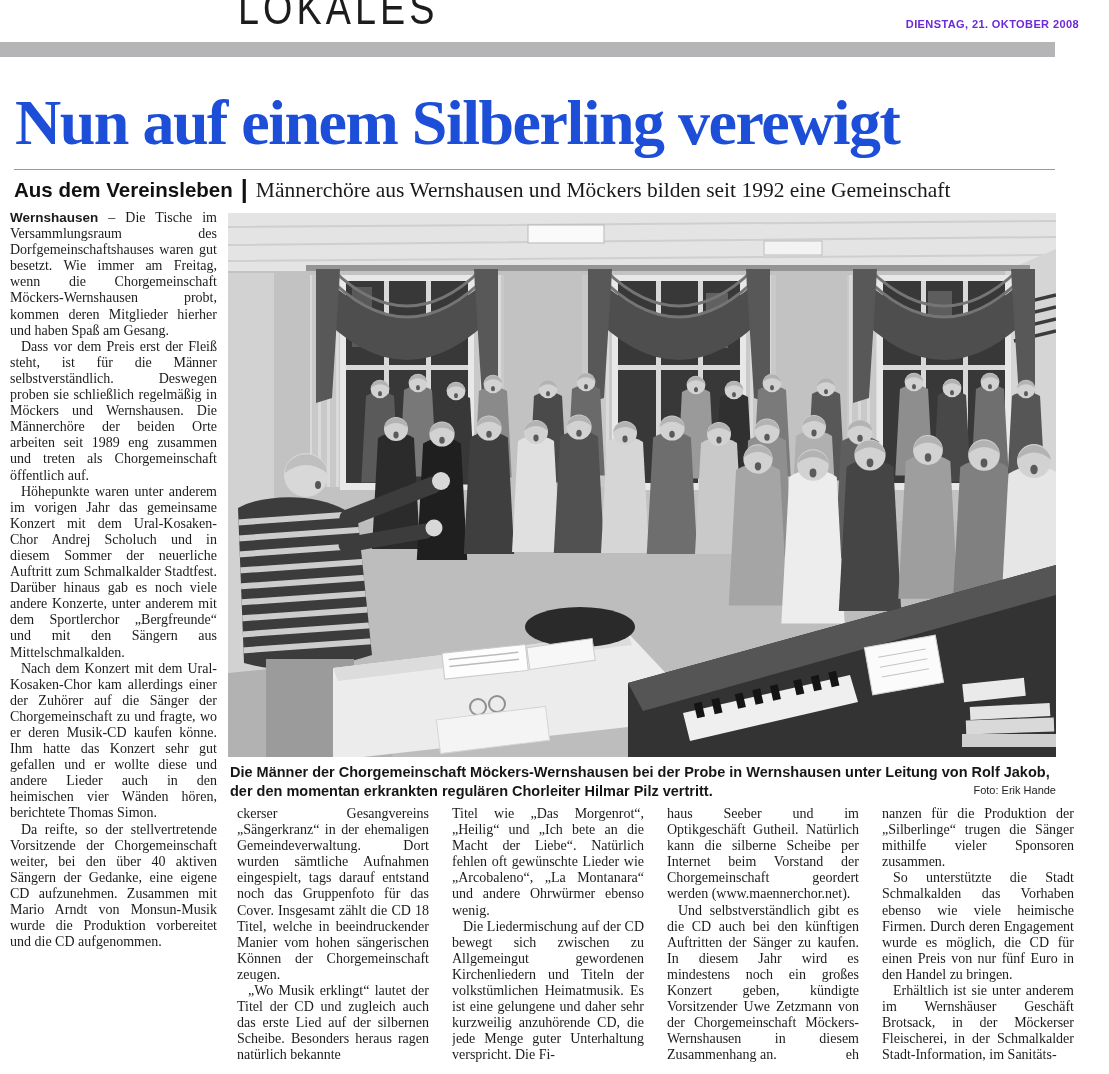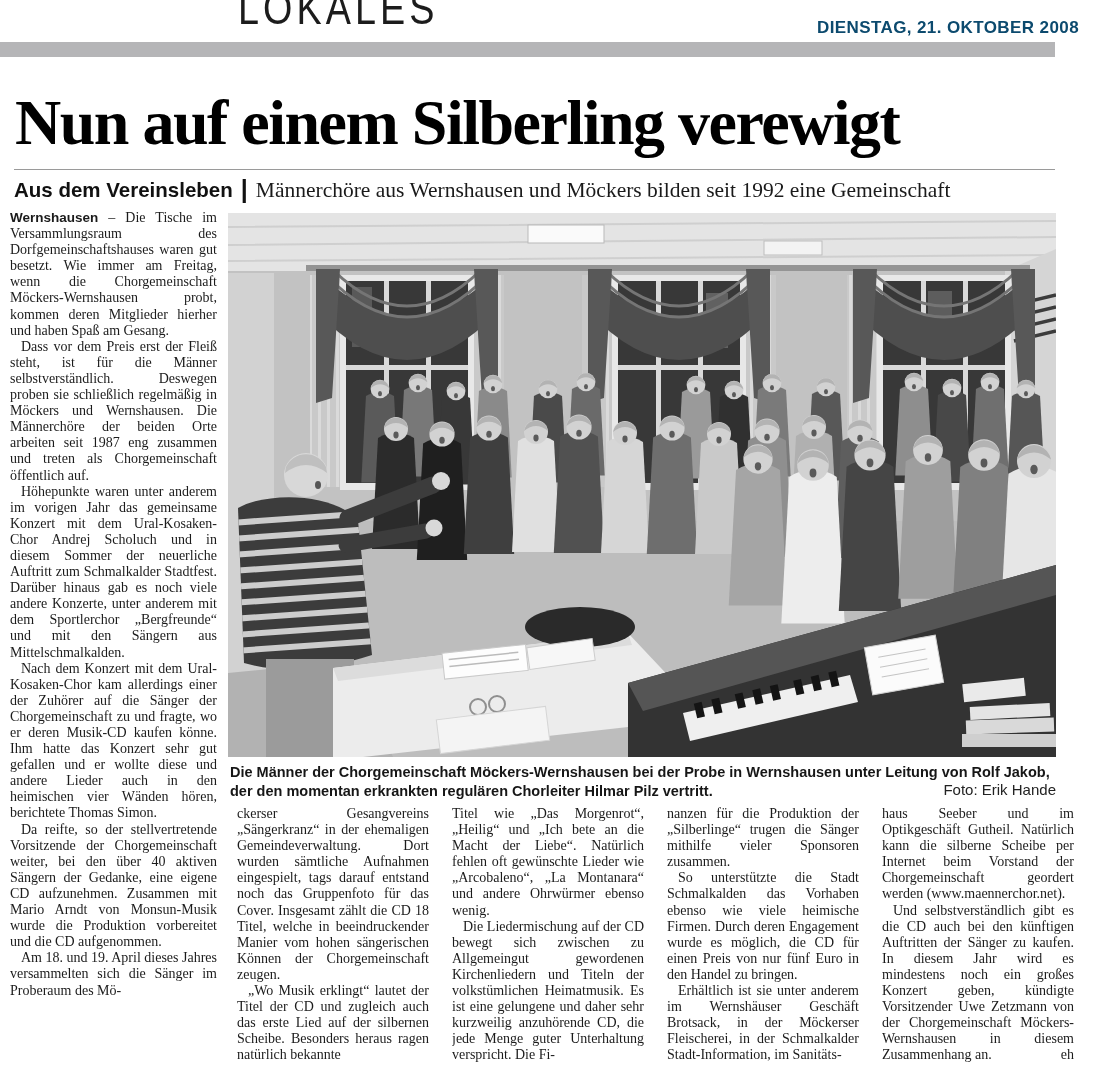--- a/index.html
+++ b/index.html
@@ -4,26 +4,26 @@
 <style>
   html,body{margin:0;padding:0;background:#fff;}
   .page{position:relative;width:1109px;height:1074px;background:#fff;overflow:hidden;
         font-family:"Liberation Serif",serif;color:#1a1a1a;padding-left:24px;}
 
   
   .section-title{position:absolute;top:-19px;left:238px;font-family:"Liberation Sans",sans-serif;
         font-size:46px;font-weight:400;letter-spacing:5px;color:#1c1c1c;
         transform:scaleX(.82);transform-origin:left top;}
   .date{position:absolute;top:18px;right:54px;font-family:"Liberation Sans",sans-serif;
-        font-size:17px;font-weight:bold;letter-spacing:.4px;color:#0c4a6e;}
+        font-size:11px;font-weight:bold;letter-spacing:.4px;color:#6d28d9;}
   .masthead-bar{position:absolute;left:0;top:42px;width:1055px;height:15px;background:#b5b5b7;}
 
   
   .headline{position:absolute;left:15px;top:86px;width:1044px;font-family:"Liberation Serif",serif;
-        font-weight:bold;font-size:64px;letter-spacing:-1.5px;color:#000000;white-space:nowrap;}
+        font-weight:bold;font-size:64px;letter-spacing:-1.5px;color:#1d4ed8;white-space:nowrap;}
   .kicker-rule{position:absolute;left:14px;top:169px;width:1041px;height:1px;background:#9a9a9a;}
   .kicker{position:absolute;left:14px;top:174px;width:1041px;font-size:21.5px;white-space:nowrap;}
   .kicker-label{font-family:"Liberation Sans",sans-serif;font-weight:bold;font-size:20.5px;color:#111;text-align:right;}
   .kicker-divider{font-family:"Liberation Sans",sans-serif;font-weight:bold;font-size:25px;
         margin:0 8px;position:relative;top:1px;color:#111;}
   .kicker-subtitle{font-family:"Liberation Serif",serif;font-size:21.5px;color:#1a1a1a;}
 
   
   .bodycol{position:absolute;text-align:justify;font-size:14px;line-height:16.1px;
         overflow:hidden;hyphens:auto;-webkit-hyphens:auto;color:#1b1b1b;}
@@ -34,44 +34,43 @@
   .bottom-cols{position:absolute;left:230px;top:806px;width:844px;height:268px;
         display:grid;grid-template-columns:repeat(4,199px);column-gap:16px;}
   .bottom-cols .bodycol{position:static;width:auto;height:268px;margin-left:7px;}
   .sig{float:right;}
 
   
   .photo{position:absolute;left:228px;top:213px;width:828px;height:544px;background:#bdbdbd;overflow:hidden;}
   .photo svg{display:block;width:100%;height:100%;}
   .caption{position:absolute;left:230px;top:763px;width:826px;font-family:"Liberation Sans",sans-serif;
         font-weight:bold;font-size:14.5px;line-height:18.5px;color:#161616;}
-  .credit{position:absolute;right:0;bottom:1px;font-weight:normal;font-size:15px;color:#222;}
+  .credit{position:absolute;right:0;bottom:1px;font-weight:normal;font-size:11px;color:#222;}
 </style>
 </head>
 <body>
 
 <div class="page">
 
   <div class="section-title">LOKALES</div>
   <div class="date">DIENSTAG, 21. OKTOBER 2008</div>
   <div class="masthead-bar"></div>
 
   <div class="headline">Nun auf einem Silberling verewigt</div>
   <div class="kicker-rule"></div>
   <div class="kicker">
     <span class="kicker-label">Aus dem Vereinsleben</span><span class="kicker-divider">|</span><span class="kicker-subtitle">Männerchöre aus Wernshausen und Möckers bilden seit 1992 eine Gemeinschaft</span>
   </div>
 
   <div class="bodycol col1">
     <p><span class="lead-loc">Wernshausen</span> <span>– Die Tische im Versammlungsraum des Dorfgemeinschaftshauses waren gut besetzt. Wie immer am Freitag, wenn die Chorgemeinschaft Möckers-Wernshausen probt, kommen deren Mitglieder hierher und haben Spaß am Gesang.</span></p>
-    <p class="ind">Dass vor dem Preis erst der Fleiß steht, ist für die Männer selbstverständlich. Deswegen proben sie schließlich regelmäßig in Möckers und Wernshausen. Die Männerchöre der beiden Orte arbeiten seit 1987 eng zusammen und treten als Chorgemeinschaft öffentlich auf.</p>
+    <p class="ind">Dass vor dem Preis erst der Fleiß steht, ist für die Männer selbstverständlich. Deswegen proben sie schließlich regelmäßig in Möckers und Wernshausen. Die Männerchöre der beiden Orte arbeiten seit 1989 eng zusammen und treten als Chorgemeinschaft öffentlich auf.</p>
     <p class="ind">Höhepunkte waren unter anderem im vorigen Jahr das gemeinsame Konzert mit dem Ural-Kosaken-Chor Andrej Scholuch und in diesem Sommer der neuerliche Auftritt zum Schmalkalder Stadtfest. Darüber hinaus gab es noch viele andere Konzerte, unter anderem mit dem Sportlerchor „Bergfreunde“ und mit den Sängern aus Mittelschmalkalden.</p>
     <p class="ind">Nach dem Konzert mit dem Ural-Kosaken-Chor kam allerdings einer der Zuhörer auf die Sänger der Chorgemeinschaft zu und fragte, wo er deren Musik-CD kaufen könne. Ihm hatte das Konzert sehr gut gefallen und er wollte diese und andere Lieder auch in den heimischen vier Wänden hören, berichtete Thomas Simon.</p>
     <p class="ind">Da reifte, so der stellvertretende Vorsitzende der Chorgemeinschaft weiter, bei den über 40 aktiven Sängern der Gedanke, eine eigene CD aufzunehmen. Zusammen mit Mario Arndt von Monsun-Musik wurde die Produktion vorbereitet und die CD aufgenommen.</p>
-    <p class="ind">Am 18. und 19. April dieses Jahres versammelten sich die Sänger im Proberaum des Mö-</p>
   </div>
 
   <div class="photo">
     <svg viewBox="0 0 828 544" preserveAspectRatio="none">
       <defs>
         <pattern id="sheer" width="9" height="12" patternUnits="userSpaceOnUse">
           <rect width="9" height="12" fill="#c9c9c9"></rect>
             <rect width="3" height="12" fill="#dadada"></rect>
         </pattern>
         <clipPath id="torso">
@@ -257,23 +256,23 @@
   <div class="bottom-cols">
     <div class="bodycol">
       <p>ckerser Gesangvereins „Sängerkranz“ in der ehemaligen Gemeindeverwaltung. Dort wurden sämtliche Aufnahmen eingespielt, tags darauf entstand noch das Gruppenfoto für das Cover. Insgesamt zählt die CD 18 Titel, welche in beeindruckender Manier vom hohen sängerischen Können der Chorgemeinschaft zeugen.</p>
       <p class="ind">„Wo Musik erklingt“ lautet der Titel der CD und zugleich auch das erste Lied auf der silbernen Scheibe. Besonders heraus ragen natürlich bekannte</p>
     </div>
     <div class="bodycol">
       <p>Titel wie „Das Morgenrot“, „Heilig“ und „Ich bete an die Macht der Liebe“. Natürlich fehlen oft gewünschte Lieder wie „Arcobaleno“, „La Montanara“ und andere Ohrwürmer ebenso wenig.</p>
       <p class="ind">Die Liedermischung auf der CD bewegt sich zwischen zu Allgemeingut gewordenen Kirchenliedern und Titeln der volkstümlichen Heimatmusik. Es ist eine gelungene und daher sehr kurzweilig anzuhörende CD, die jede Menge guter Unterhaltung verspricht. Die Fi-</p>
     </div>
     <div class="bodycol">
+      <p>haus Seeber und im Optikgeschäft Gutheil. Natürlich kann die silberne Scheibe per Internet beim Vorstand der Chorgemeinschaft geordert werden (www.maennerchor.net).</p>
+      <p class="ind"><span>Und selbstverständlich gibt es die CD auch bei den künftigen Auftritten der Sänger zu kaufen. In diesem Jahr wird es mindestens noch ein großes Konzert geben, kündigte Vorsitzender Uwe Zetzmann von der Chorgemeinschaft Möckers-Wernshausen in diesem Zusammenhang an.</span> <span class="sig">eh</span></p>
+    </div>
+    <div class="bodycol">
       <p>nanzen für die Produktion der „Silberlinge“ trugen die Sänger mithilfe vieler Sponsoren zusammen.</p>
       <p class="ind">So unterstützte die Stadt Schmalkalden das Vorhaben ebenso wie viele heimische Firmen. Durch deren Engagement wurde es möglich, die CD für einen Preis von nur fünf Euro in den Handel zu bringen.</p>
       <p class="ind">Erhältlich ist sie unter anderem im Wernshäuser Geschäft Brotsack, in der Möckerser Fleischerei, in der Schmalkalder Stadt-Information, im Sanitäts-</p>
     </div>
-    <div class="bodycol">
-      <p>haus Seeber und im Optikgeschäft Gutheil. Natürlich kann die silberne Scheibe per Internet beim Vorstand der Chorgemeinschaft geordert werden (www.maennerchor.net).</p>
-      <p class="ind"><span>Und selbstverständlich gibt es die CD auch bei den künftigen Auftritten der Sänger zu kaufen. In diesem Jahr wird es mindestens noch ein großes Konzert geben, kündigte Vorsitzender Uwe Zetzmann von der Chorgemeinschaft Möckers-Wernshausen in diesem Zusammenhang an.</span> <span class="sig">eh</span></p>
-    </div>
   </div>
 
 </div>
 
 </body></html>

